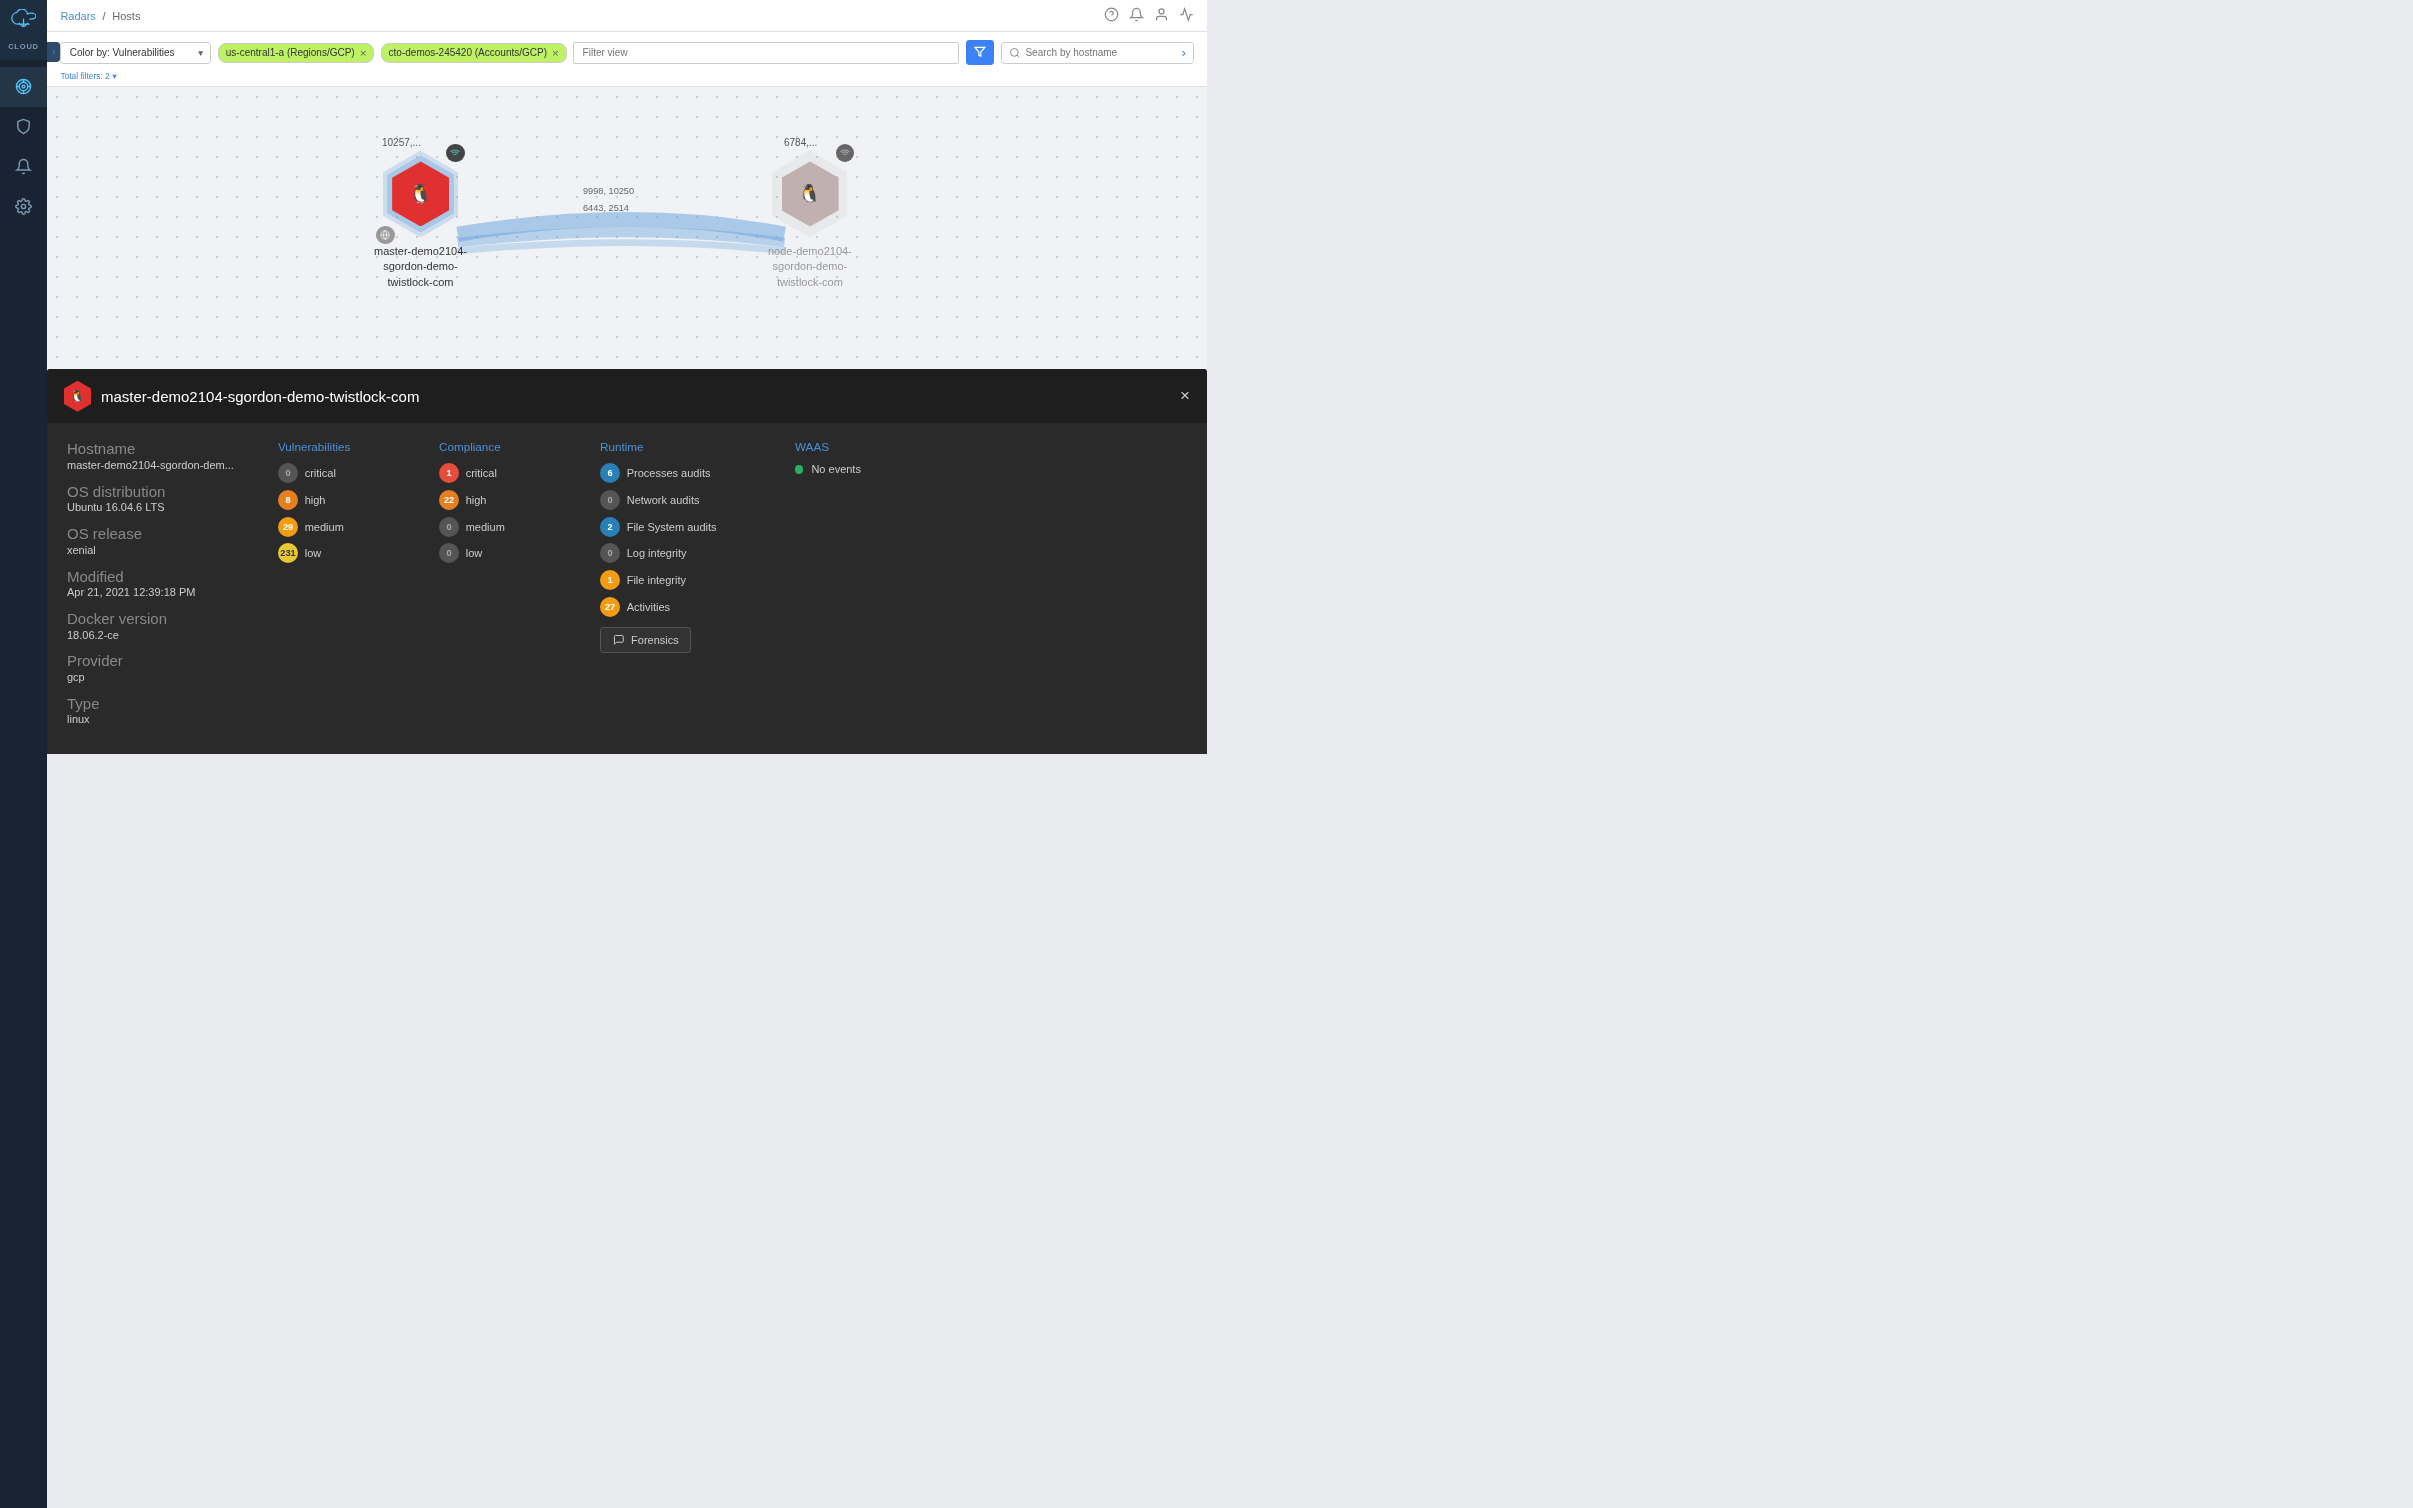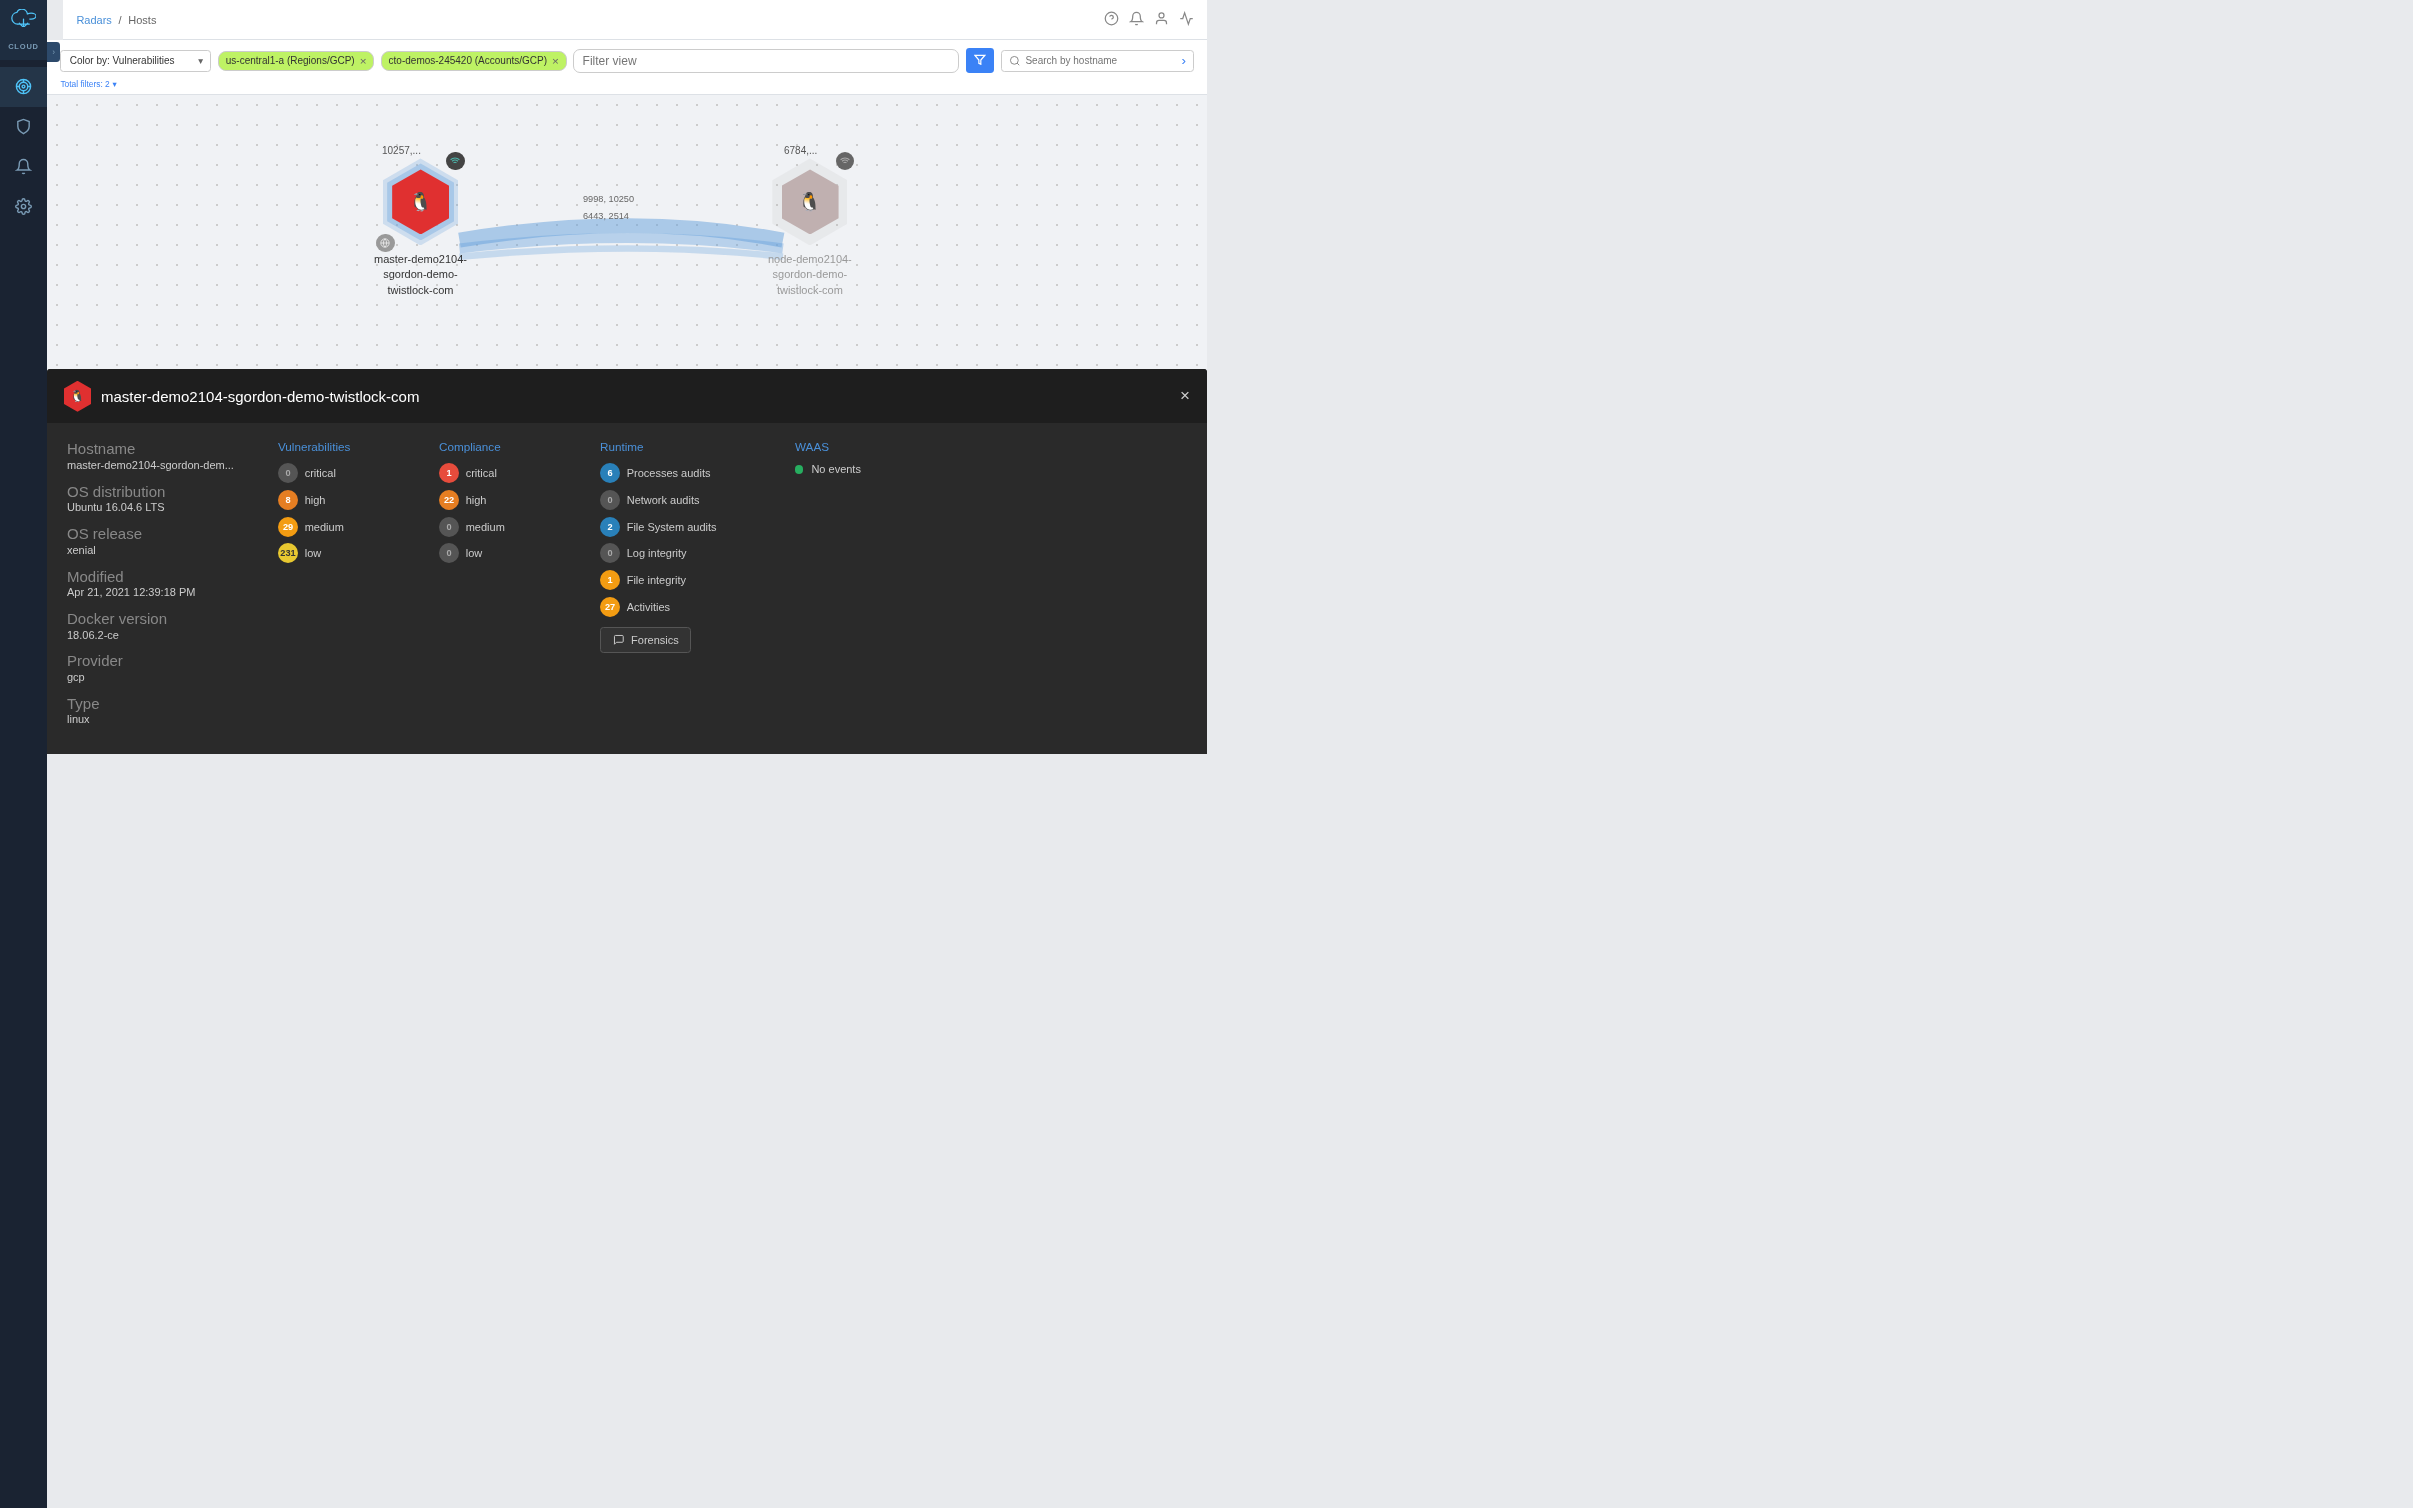--- a/index.html
+++ b/index.html
@@ -28,24 +28,23 @@
       cursor: pointer; color: #7a9bb5; position: relative;
     }
     .sidebar-item.active { background: #243548; color: #4fc3f7; }
     .sidebar-item svg { width: 17px; height: 17px; }
 
     
     .main { margin-left: 47px; height: 100%; display: flex; flex-direction: column; }
 
     
     .topbar {
-      height: 40px; background: #fff; border-bottom: 0.8px solid #dde1e6;
+      height: 32px; background: #fff; border-bottom: 0.8px solid #dde1e6;
       display: flex; align-items: center; justify-content: space-between; padding: 0 13.4px;
       flex-shrink: 0;
-      margin-left: 16px;
     }
     .topbar-left { display: flex; align-items: center; gap: 6.7px; font-size: 11px; color: #666; }
     .topbar-left a { color: #4a90d9; text-decoration: none; }
     .topbar-right { display: flex; align-items: center; gap: 10px; }
     .topbar-icon { color: #888; cursor: pointer; }
 
     
     .filterbar {
       background: #fff; padding: 8.4px 13.4px 0 13.4px; border-bottom: 0.8px solid #dde1e6; flex-shrink: 0;
     }
@@ -59,21 +58,21 @@
     .select-arrow {
       position: absolute; right: 6.7px; top: 50%; transform: translateY(-50%);
       color: #666; font-size: 8.4px; pointer-events: none;
     }
     .filter-tag {
       display: flex; align-items: center; gap: 5px; background: #bef264; border: 0.8px solid #ccc;
       border-radius: 8px; padding: 3.4px 6.7px; font-size: 10px; color: #333;
     }
     .filter-tag-close { cursor: pointer; color: #666; font-size: 11.7px; line-height: 1; }
     .filter-input {
-      border: 0.8px solid #ccc; border-radius: 7px; padding: 4.2px 8.4px; font-size: 12px;
+      border: 0.8px solid #ccc; border-radius: 2px; padding: 4.2px 8.4px; font-size: 10px;
       flex: 1; min-width: 101px; color: #333; outline: none;
     }
     .filter-btn {
       background: #3b82f6; border: none; border-radius: 3.4px; padding: 5px 8.4px;
       cursor: pointer; color: #fff;
     }
     .search-bar {
       display: flex; align-items: center; border: 0.8px solid #ccc; border-radius: 3.4px;
       background: #fff; padding: 0 6.7px; gap: 5px;
     }

